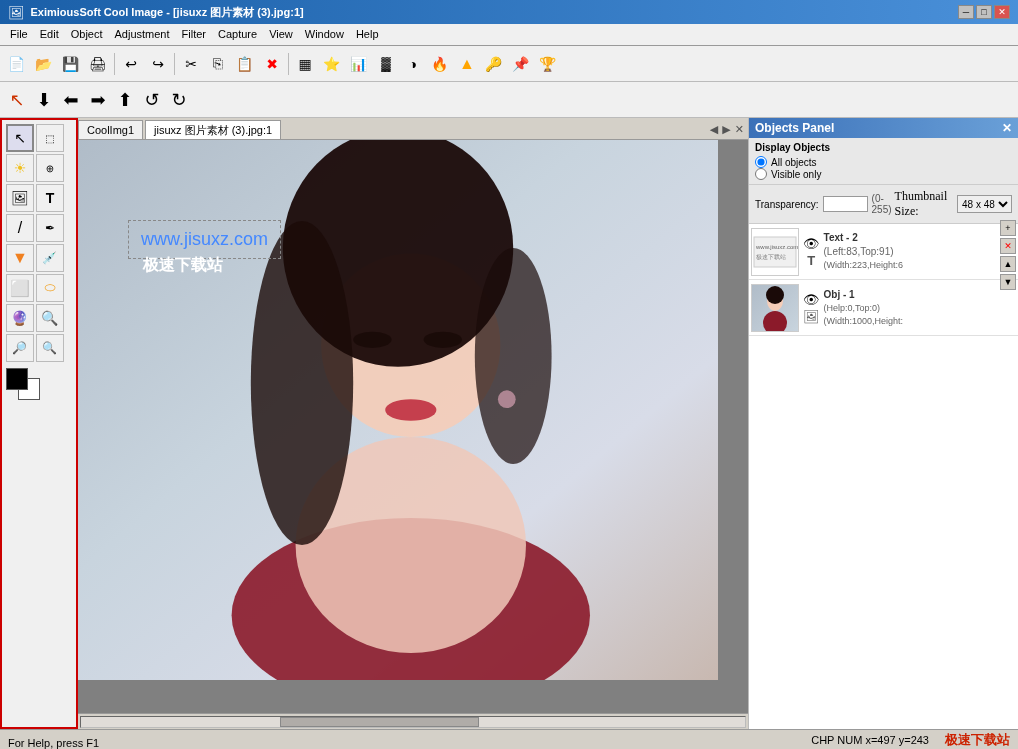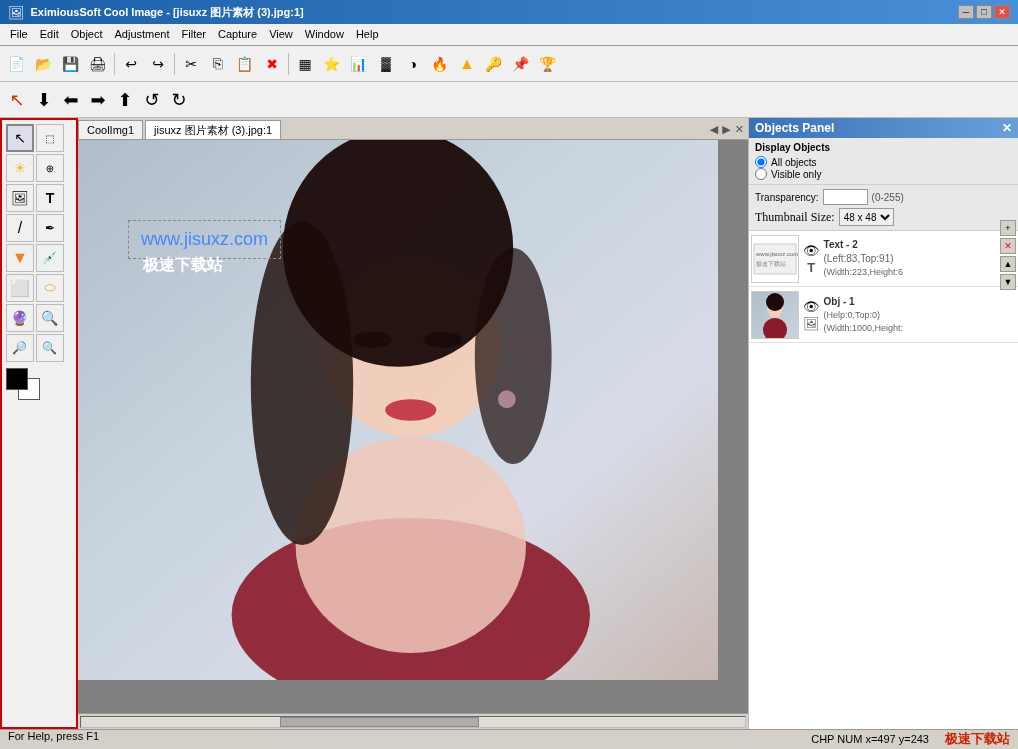--- a/index.html
+++ b/index.html
@@ -222,21 +222,21 @@
     }
     .obj-icons { display: flex; flex-direction: column; gap: 2px; align-items: center; }
     .obj-info { flex: 1; font-size: 10px; color: #333; line-height: 1.4; }
 
     
     #status-bar {
       height: 20px;
       background: #d4d0c8;
       border-top: 1px solid #999;
       display: flex;
-      align-items: flex-start;
+      align-items: flex-end;
       padding: 0 8px;
       font-size: 11px;
       justify-content: space-between;
     }
     .status-right { display: flex; gap: 16px; align-items: center; }
 
     
     #h-scrollbar {
       height: 16px;
       background: #d4d0c8;
@@ -459,21 +459,21 @@
       <div style="display:flex;align-items:flex-end;gap:4px;">
         <input type="radio" name="display" checked="" style="width: 12px; height: 12px;">
         <label style="font-size:10px;">All objects</label>
       </div>
       <div style="display:flex;align-items:flex-end;gap:4px;">
         <input type="radio" name="display" style="width: 12px; height: 12px;">
         <label style="font-size:10px;">Visible only</label>
       </div>
     </div>
 
-    <div style="padding:4px 6px;background:#e8e8e8;border-bottom:1px solid #ccc;display:flex;flex-direction:column;gap:3px;">
+    <div style="padding:4px 6px;background:#e8e8e8;border-bottom:1px solid #ccc;display:flex;gap:3px;">
       <div style="display:flex;align-items:center;gap:4px;">
         <span style="font-size:10px;">Transparency:</span>
         <input type="text" style="width: 45px; height: 16px; border: 1px solid rgb(153, 153, 153); font-size: 10px; text-align: right; padding: 1px 2px;">
         <span style="font-size:10px;color:#555;">(0-255)</span>
       </div>
       <div style="display:flex;align-items:center;gap:4px;">
         <span style="font-size:12px;font-family:Liberation Serif, serif;">Thumbnail Size:</span>
         <select style="font-size:10px;height:18px;border:1px solid #999;">
           <option>48 x 48</option>
           <option>32 x 32</option>

